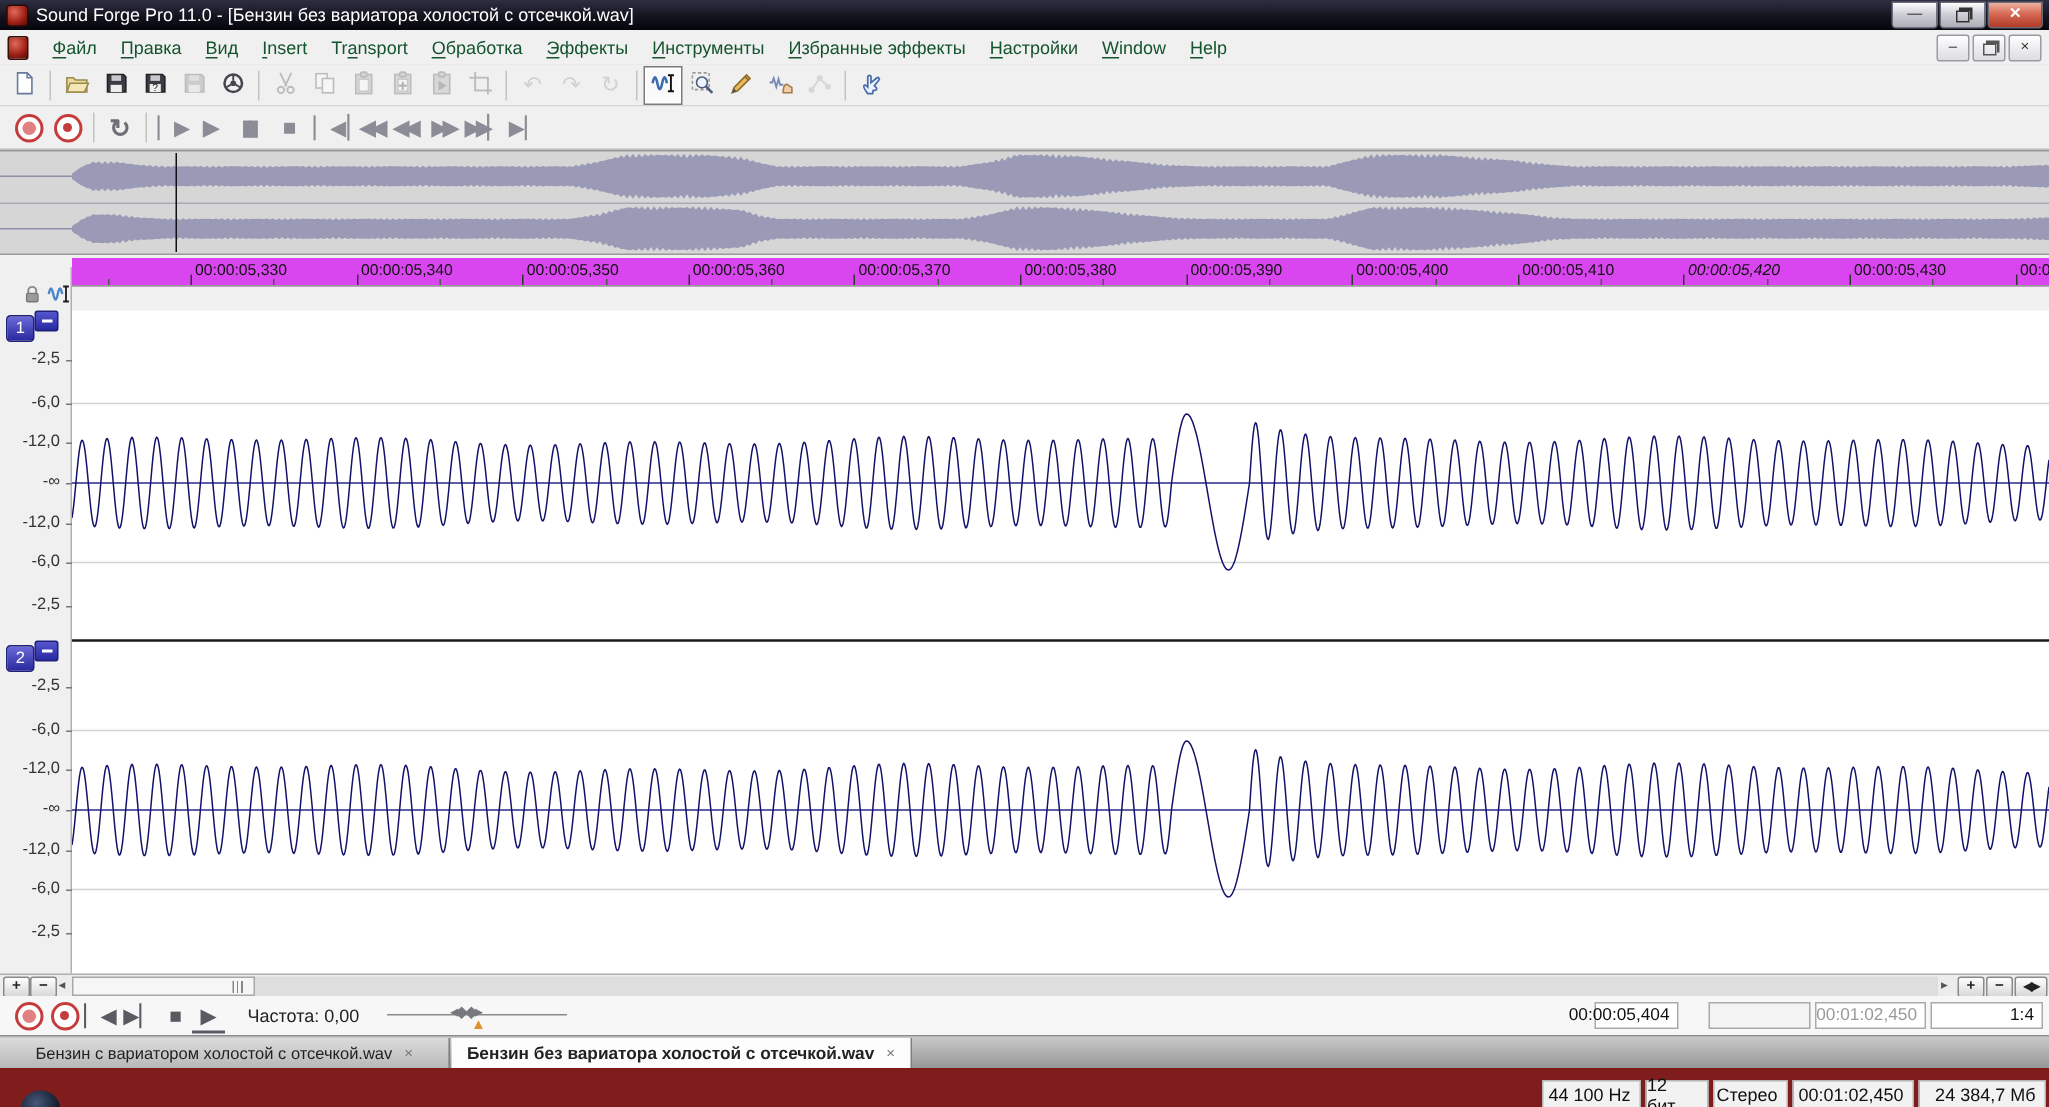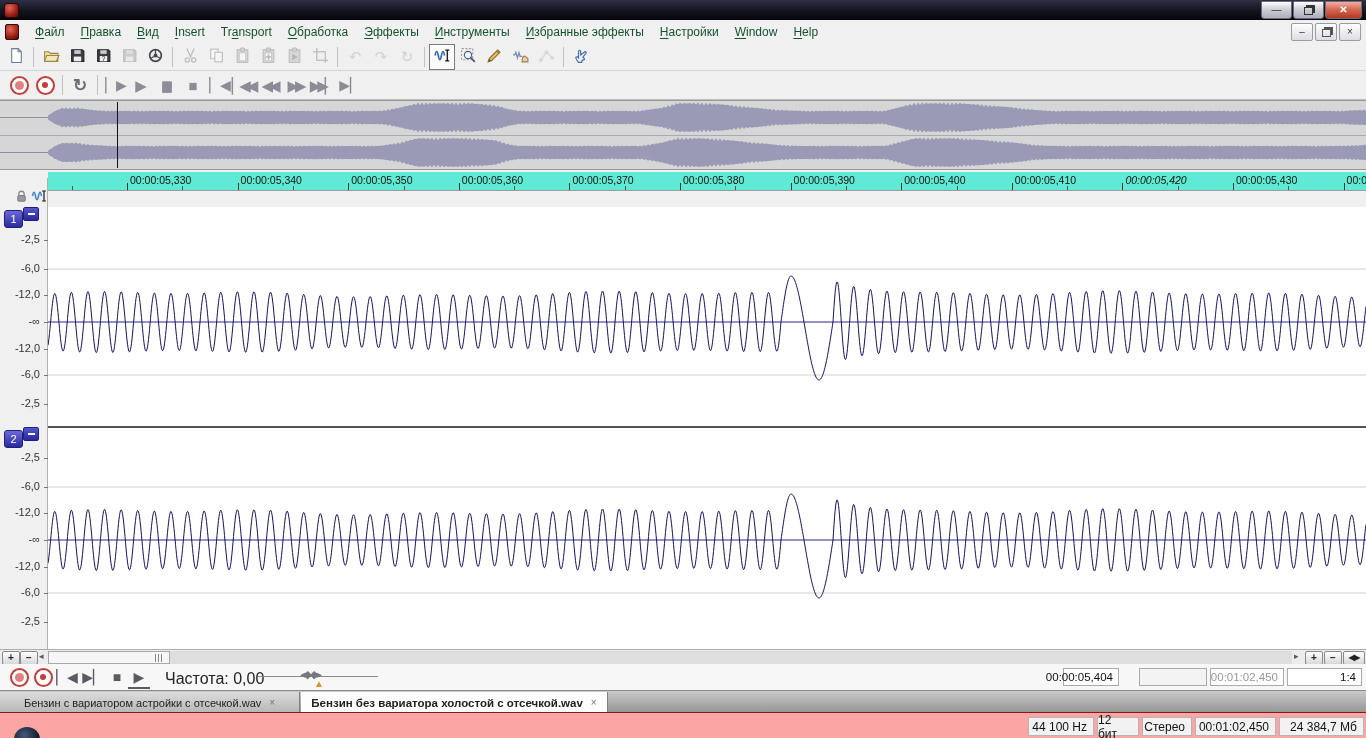--- a/index.html
+++ b/index.html
@@ -55,21 +55,21 @@
   .overview{position:absolute;left:0;top:100px;width:1366px;height:70px;background:#d6d6d6;
     border-top:1px solid #9a9a9a;border-bottom:1px solid #9a9a9a;box-sizing:border-box;}
   .ov-sep{position:absolute;left:0;top:34px;width:1366px;height:1px;background:#aaaab4;}
   .ov-center{position:absolute;left:0;width:1366px;height:1px;background:#8e8ea8;}
   .ov-cursor{position:absolute;top:1px;width:1px;height:66px;background:#101018;}
   .overview svg{position:absolute;left:0;top:0;}
   
   .band{position:absolute;left:0;top:170px;width:1366px;height:8px;background:#f0f0f0;}
   .posbar{position:absolute;left:48px;top:178px;width:1318px;height:10px;background:#b4b4b4;
     border:1px solid #929292;box-sizing:border-box;}
-  .ruler{position:absolute;left:48px;top:172px;width:1318px;height:19px;background:#5eead4;
+  .ruler{position:absolute;left:48px;top:172px;width:1318px;height:19px;background:#d946ef;
     border-bottom:1px solid #9a9a9a;overflow:hidden;box-sizing:border-box;}
   .tick{position:absolute;bottom:0;width:1px;height:7px;background:#333;}
   .tick.minor{height:4px;background:#555;}
   .ticklabel{position:absolute;top:2px;font-size:10.5px;color:#111;white-space:nowrap;}
   
   .gutter{position:absolute;left:0;top:178px;width:48px;height:471px;background:#f0f0f0;
     border-right:1px solid #b0b0b0;box-sizing:border-box;}
   .lockwrap{position:absolute;left:14px;top:189px;width:15px;height:15px;}
   .edittoolwrap{position:absolute;left:31px;top:188px;width:17px;height:16px;}
   .dblabel{position:absolute;font-size:11px;color:#333;width:40px;text-align:right;left:0px;}
@@ -91,53 +91,54 @@
     display:flex;align-items:center;justify-content:center;line-height:1;}
   .scroll-arrow{position:absolute;top:1px;font-size:9px;color:#555;}
   .hs-track{position:absolute;left:48px;top:1px;width:1244px;height:13px;background:#dedede;}
   .hs-thumb{position:absolute;left:0;top:0;width:122px;height:13px;background:#f6f6f6;border:1px solid #a8a8a8;box-sizing:border-box;}
   .hs-grip{position:absolute;right:6px;top:2px;width:8px;height:8px;
     background:repeating-linear-gradient(90deg,#888 0 1px,transparent 1px 3px);}
   
   .minirow{position:absolute;left:0;top:664px;width:1366px;height:26px;background:#f7f7f7;}
   .mini-ic{position:absolute;top:3px;display:flex;align-items:center;justify-content:center;
     width:22px;height:20px;color:#5a5a62;font-size:14px;line-height:1;}
-  .freq-label{position:absolute;left:165px;top:6px;font-size:16px;color:#222;}
+  .freq-label{position:absolute;left:165px;top:6px;font-size:12px;color:#222;}
   .scrub-line{position:absolute;left:258px;top:676px;width:120px;height:1px;background:#8a8a8a;}
   .scrub-dia{position:absolute;left:300px;top:668px;font-size:11px;color:#77777f;letter-spacing:-2px;}
   .scrub-marker{position:absolute;left:314px;top:678px;font-size:10px;color:#e09030;}
   .timebox{position:absolute;top:668px;height:18px;border:1px solid #aaa;background:#fff;
     font-size:11.5px;display:flex;align-items:center;justify-content:flex-end;
     padding-right:5px;box-sizing:border-box;color:#111;}
   .timebox.dim{color:#999;}
   .timebox.blank{background:#f3f3f3;}
   
   .tabbar{position:absolute;left:0;top:690px;width:1366px;height:22px;
     background:linear-gradient(#c9c9c9,#979797);border-top:1px solid #8a8a8a;box-sizing:border-box;}
   .tab{position:absolute;top:1px;height:21px;display:flex;align-items:center;justify-content:center;
     gap:8px;font-size:11px;color:#222;background:linear-gradient(#dcdcdc,#b6b6b6);
     border-right:1px solid #7f7f7f;box-sizing:border-box;}
   .tab.active{background:#fdfdfd;font-weight:bold;font-size:11.5px;}
   .tab-close{font-size:10px;color:#777;font-weight:normal;}
   
-  .statusbar{position:absolute;left:0;top:712px;width:1366px;height:26px;background:#fca5a5;
-    border-top:1px solid #7f1d1d;box-sizing:border-box;}
+  .statusbar{position:absolute;left:0;top:712px;width:1366px;height:26px;background:#7f1d1d;
+    border-top:4px solid #7f1d1d;box-sizing:border-box;}
   .statcell{position:absolute;top:4px;height:19px;border:1px solid #b5b5b5;background:#f2f2f2;
     font-size:12px;color:#111;display:flex;align-items:center;justify-content:flex-end;
     padding-right:6px;box-sizing:border-box;}
   .orb{position:absolute;left:14px;top:727px;width:26px;height:24px;border-radius:50%;
     background:radial-gradient(circle at 40% 35%,#46587a,#101826 70%);}
 </style>
 </head>
 <body>
 
 <div id="root">
 
   <div class="titlebar">
     <div class="appicon"></div>
+    <div class="title-text">Sound Forge Pro 11.0 - [Бензин без вариатора холостой с отсечкой.wav]</div>
     <div class="winbtns">
       <div class="winbtn">—</div>
       <div class="winbtn">
           <span class="restore-glyph"></span>
         </div>
       <div class="winbtn close">✕</div>
     </div>
   </div>
 
   <div class="menubar">
@@ -509,21 +510,21 @@
   <div class="scrub-line"></div>
   <div class="scrub-dia">◂◆◆▸</div>
   <div class="scrub-marker">▲</div>
   <div class="timebox" style="left:1063px;width:56px">00:00:05,404</div>
   <div class="timebox blank" style="left:1139px;width:68px"></div>
   <div class="timebox dim" style="left:1210px;width:74px">00:01:02,450</div>
   <div class="timebox" style="left:1287px;width:75px">1:4</div>
 
   <div class="tabbar" id="tabbar">
       <div class="tab" style="left: 0px; width: 300px;">
-        <span>Бензин с вариатором астройки с отсечкой.wav</span>
+        <span>Бензин с вариатором холостой с отсечкой.wav</span>
         <span class="tab-close">×</span>
       </div>
       <div class="tab active" style="left: 301px; width: 307px;">
         <span>Бензин без вариатора холостой с отсечкой.wav</span>
         <span class="tab-close">×</span>
       </div>
     </div>
 
   <div class="statusbar" id="statusbar">
       <div class="statcell" style="left: 1028px; width: 66px;">44 100 Hz</div>

